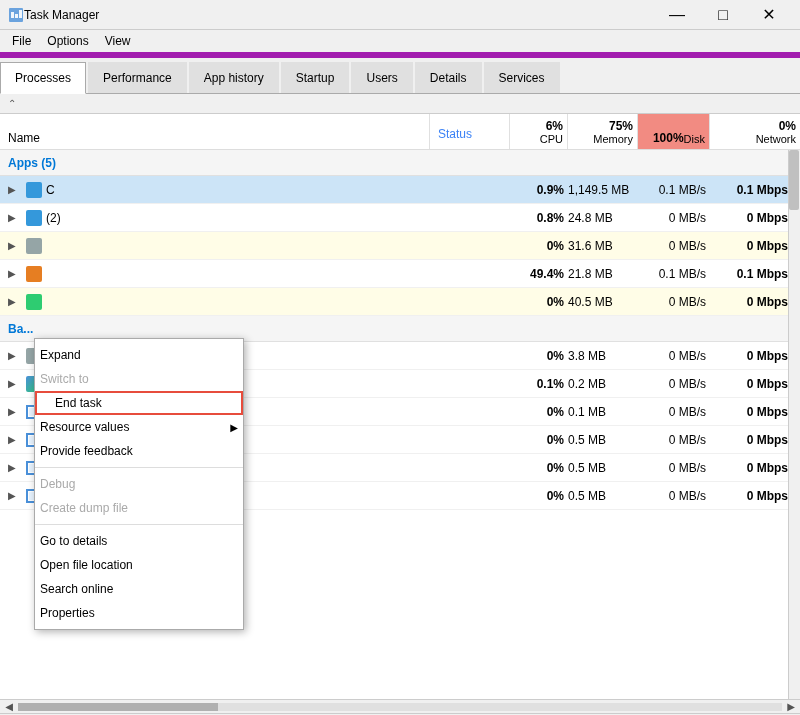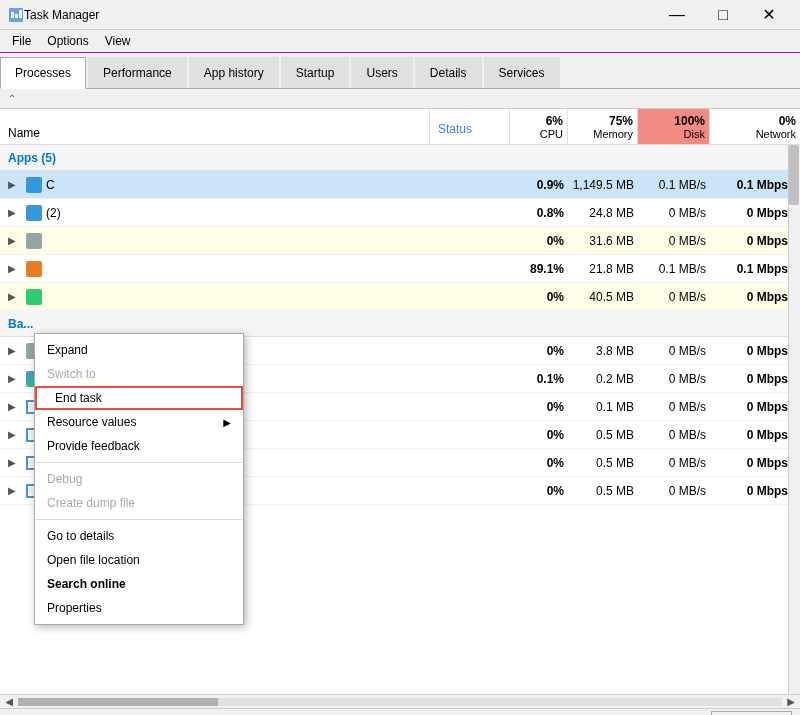--- a/index.html
+++ b/index.html
@@ -9,76 +9,76 @@
     .title-bar {
       display: flex; align-items: center; justify-content: space-between;
       background: #f0f0f0; height: 30px; padding: 0 8px;
       border-bottom: 1px solid #ccc;
     }
     .title-bar-left { display: flex; align-items: center; font-size: 12px; }
     .title-controls { display: flex; gap: 0; }
     .title-btn { width: 46px; height: 30px; border: none; background: transparent; cursor: pointer; font-size: 16px; display: flex; align-items: center; justify-content: center; }
 
     
-    .menu-bar { display: flex; gap: 0; background: #f0f0f0; border-bottom: 1px solid #a21caf; padding: 2px 4px; }
+    .menu-bar { display: flex; gap: 0; background: #f0f0f0; border-bottom: 6px solid #a21caf; padding: 2px 4px; }
     .menu-item { padding: 2px 8px; cursor: pointer; font-size: 12px; }
 
     
     .tabs { display: flex; background: #f0f0f0; border-bottom: 1px solid #aaa; padding-top: 4px; }
     .tab { padding: 8px 14px; cursor: pointer; font-size: 12px; border: 1px solid transparent; border-bottom: none; margin-right: 2px; background: #e0e0e0; }
     .tab.active { background: #fff; border-color: #aaa; border-bottom: 1px solid #fff; margin-bottom: -1px; z-index: 1; }
 
     
     .main { background: #fff; display: flex; flex-direction: column; height: calc(715px - 30px - 22px - 30px - 28px); overflow: hidden; position: relative; }
 
     
     .sort-row { display: flex; align-items: center; height: 20px; background: #f0f0f0; border-bottom: 1px solid #ccc; padding: 0 8px; }
     .sort-chevron { font-size: 10px; color: #555; }
 
     
     .col-headers { display: flex; align-items: stretch; background: #fff; border-bottom: 1px solid #ddd; min-height: 36px; }
     .col-name { flex: 0 0 430px; padding: 4px 8px; display: flex; align-items: flex-end; font-size: 12px; color: #000; border-right: 1px solid #e0e0e0; }
     .col-status { flex: 0 0 80px; padding: 8px 8px; display: flex; align-items: flex-end; font-size: 12px; color: #3b82f6; border-right: 1px solid #e0e0e0; }
     .col-cpu { flex: 0 0 58px; padding: 4px 4px 4px 0; display: flex; flex-direction: column; align-items: flex-end; justify-content: flex-end; font-size: 12px; color: #000; border-right: 1px solid #e0e0e0; }
     .col-memory { flex: 0 0 70px; padding: 4px 4px 4px 0; display: flex; flex-direction: column; align-items: flex-end; justify-content: flex-end; font-size: 12px; color: #000; border-right: 1px solid #e0e0e0; }
-    .col-disk { flex: 0 0 72px; padding: 4px 4px 4px 0; display: flex; flex-direction: column; align-items: flex-end; justify-content: flex-end; font-size: 12px; color: #000; border-right: 1px solid #e0e0e0; background: #f28b82; }
+    .col-disk { flex: 0 0 72px; padding: 4px 4px 4px 0; display: flex; flex-direction: row; align-items: flex-end; justify-content: flex-end; font-size: 12px; color: #000; border-right: 1px solid #e0e0e0; background: #f28b82; }
     .col-network { flex: 1; padding: 4px 4px 4px 0; display: flex; flex-direction: column; align-items: flex-end; justify-content: flex-end; font-size: 12px; color: #000; }
     .col-pct { font-size: 12px; font-weight: 600; }
     .col-label { font-size: 11px; }
 
     
     .table-body { flex: 1; overflow: hidden; position: relative; }
 
     
     .section-header { display: flex; align-items: center; height: 26px; background: #f5f5f5; padding-left: 8px; color: #0078d7; font-weight: 600; font-size: 12px; border-bottom: 1px solid #e0e0e0; }
 
     
     .tr { display: flex; align-items: center; height: 28px; border-bottom: 1px solid #f0f0f0; }
     .tr.selected { background: #cce4f7; }
     .tr.light-yellow { background: #fffde7; }
 
     .td-name { flex: 0 0 430px; padding: 0 4px 0 8px; overflow: hidden; white-space: nowrap; text-overflow: ellipsis; font-size: 12px; display: flex; align-items: center; gap: 4px; }
     .td-expand { width: 14px; font-size: 10px; color: #555; flex-shrink: 0; }
     .td-status { flex: 0 0 80px; padding: 0 4px; font-size: 12px; color: #666; }
     .td-cpu { flex: 0 0 58px; text-align: right; padding-right: 4px; font-size: 12px; font-weight: bold; }
-    .td-memory { flex: 0 0 70px; text-align: right; padding-right: 4px; font-size: 12px; }
+    .td-memory { flex: 0 0 70px; text-align: left; padding-right: 4px; font-size: 12px; }
     .td-disk { flex: 0 0 72px; text-align: right; padding-right: 4px; font-size: 12px; }
     .td-network { flex: 1; text-align: right; padding-right: 12px; font-size: 12px; font-weight: bold; }
 
     
     .scrollbar-track { position: absolute; right: 0; top: 0; bottom: 0; width: 12px; background: #f0f0f0; border-left: 1px solid #ccc; }
     .scrollbar-thumb { position: absolute; right: 1px; top: 0; width: 10px; height: 60px; background: #c0c0c0; border-radius: 2px; }
 
     
     .context-menu {
       position: absolute; left: 34px; top: 188px; width: 210px;
       background: #fff; border: 1px solid #aaa; box-shadow: 2px 2px 8px rgba(0,0,0,0.3);
       z-index: 100; padding: 4px 0;
     }
-    .ctx-item { padding: 5px 12px; cursor: pointer; font-size: 12px; color: #000; display: flex; align-items: center; justify-content: space-between; }
+    .ctx-item { padding: 5px 5px; cursor: pointer; font-size: 12px; color: #000; display: flex; align-items: center; justify-content: space-between; }
     .ctx-item.disabled { color: #aaa; cursor: default; }
     .ctx-item.highlighted { background: #fff; border: 2px solid #e74c3c; padding: 3px 18px; }
     .ctx-separator { height: 1px; background: #ddd; margin: 4px 0; }
     .ctx-arrow { font-size: 10px; }
 
     
     .bottom-bar { display: flex; align-items: center; justify-content: space-between; height: 28px; background: #f0f0f0; border-top: 1px solid #ccc; padding: 0 8px; }
     .fewer-details { display: flex; align-items: center; gap: 6px; cursor: pointer; font-size: 12px; }
     .end-task-btn { padding: 4px 16px; background: #f0f0f0; border: 1px solid #aaa; cursor: pointer; font-size: 12px; }
 
@@ -216,21 +216,21 @@
       <div class="td-disk">0 MB/s</div>
       <div class="td-network">0 Mbps</div>
     </div>
 
     <div class="tr">
       <div class="td-name">
         <span class="td-expand">▶</span>
         <span class="app-icon orange"></span>
       </div>
       <div class="td-status"></div>
-      <div class="td-cpu">89.1%</div>
+      <div class="td-cpu">49.4%</div>
       <div class="td-memory">21.8 MB</div>
       <div class="td-disk">0.1 MB/s</div>
       <div class="td-network">0.1 Mbps</div>
     </div>
 
     <div class="tr light-yellow">
       <div class="td-name">
         <span class="td-expand">▶</span>
         <span class="app-icon green"></span>
       </div>
@@ -334,21 +334,21 @@
         <span>Resource values</span>
         <span class="ctx-arrow">▶</span>
       </div>
       <div class="ctx-item">Provide feedback</div>
       <div class="ctx-separator"></div>
       <div class="ctx-item disabled">Debug</div>
       <div class="ctx-item disabled">Create dump file</div>
       <div class="ctx-separator"></div>
       <div class="ctx-item">Go to details</div>
       <div class="ctx-item">Open file location</div>
-      <div class="ctx-item" style="font-weight:700;">Search online</div>
+      <div class="ctx-item" style="font-weight:400;">Search online</div>
       <div class="ctx-item">Properties</div>
     </div>
 
   </div>
 </div>
 
 <div class="hscroll">
   <div class="hscroll-left">◀</div>
   <div class="hscroll-track">
     <div class="hscroll-thumb"></div>

